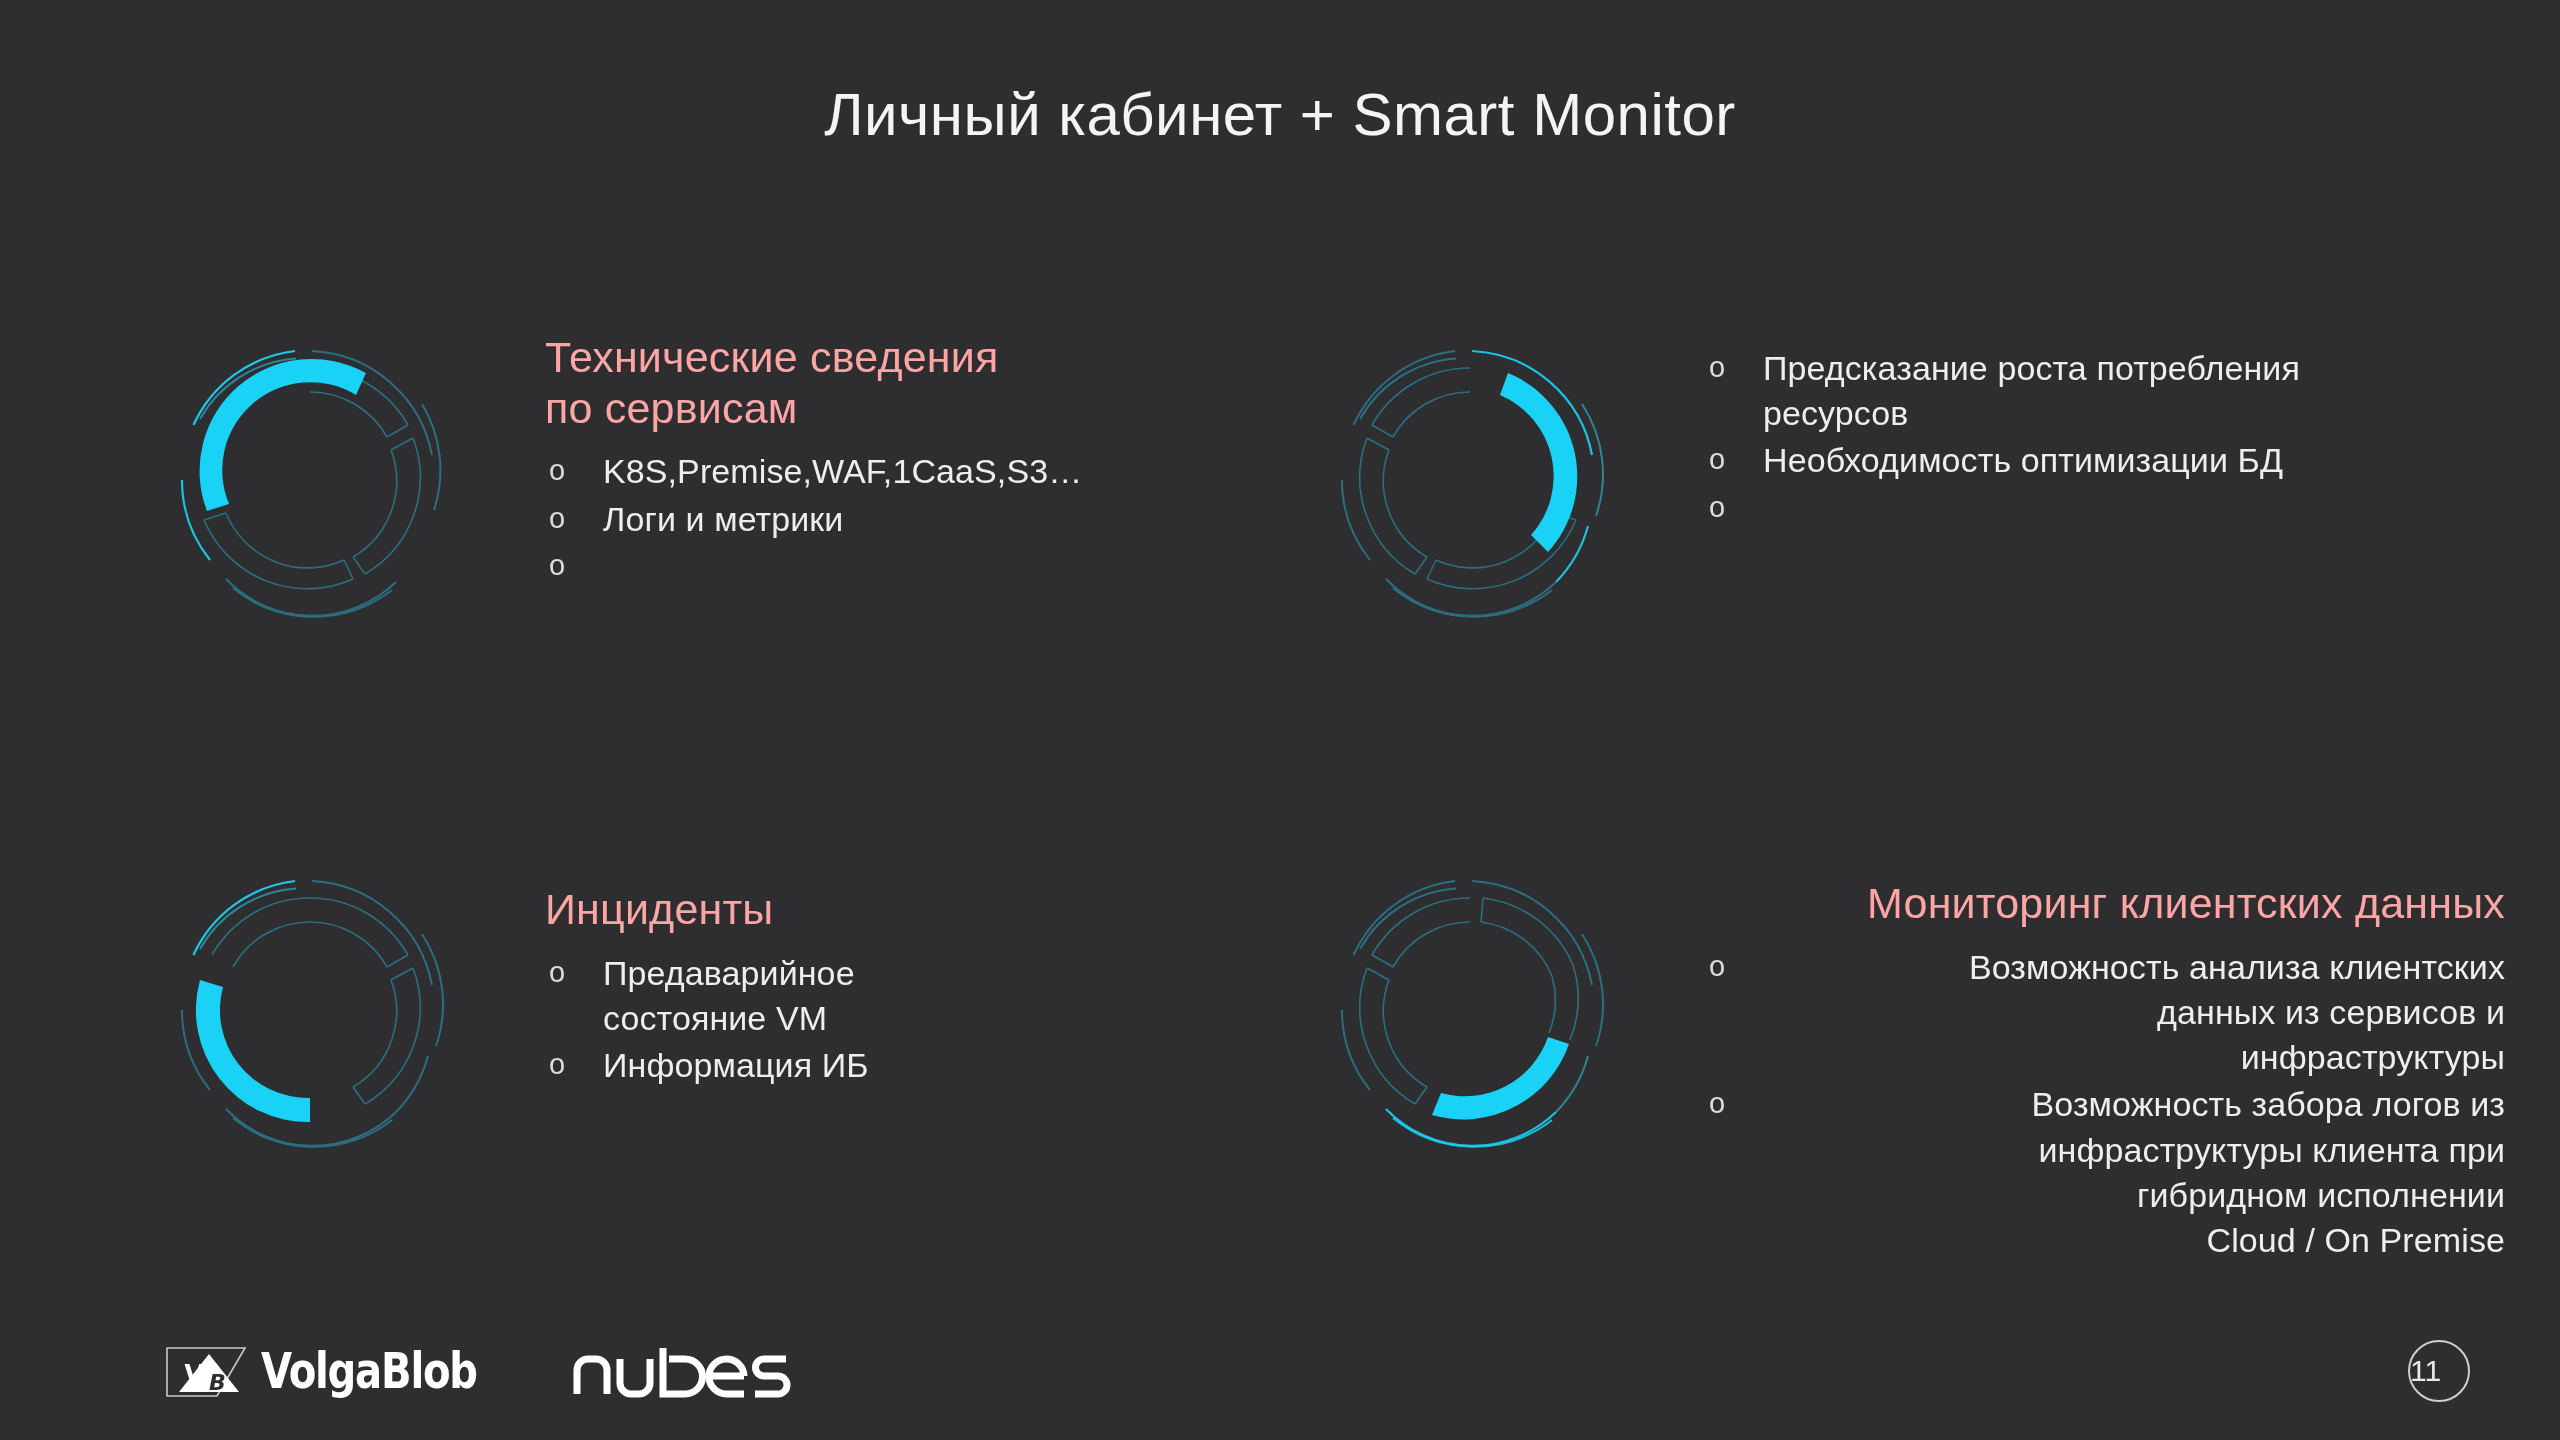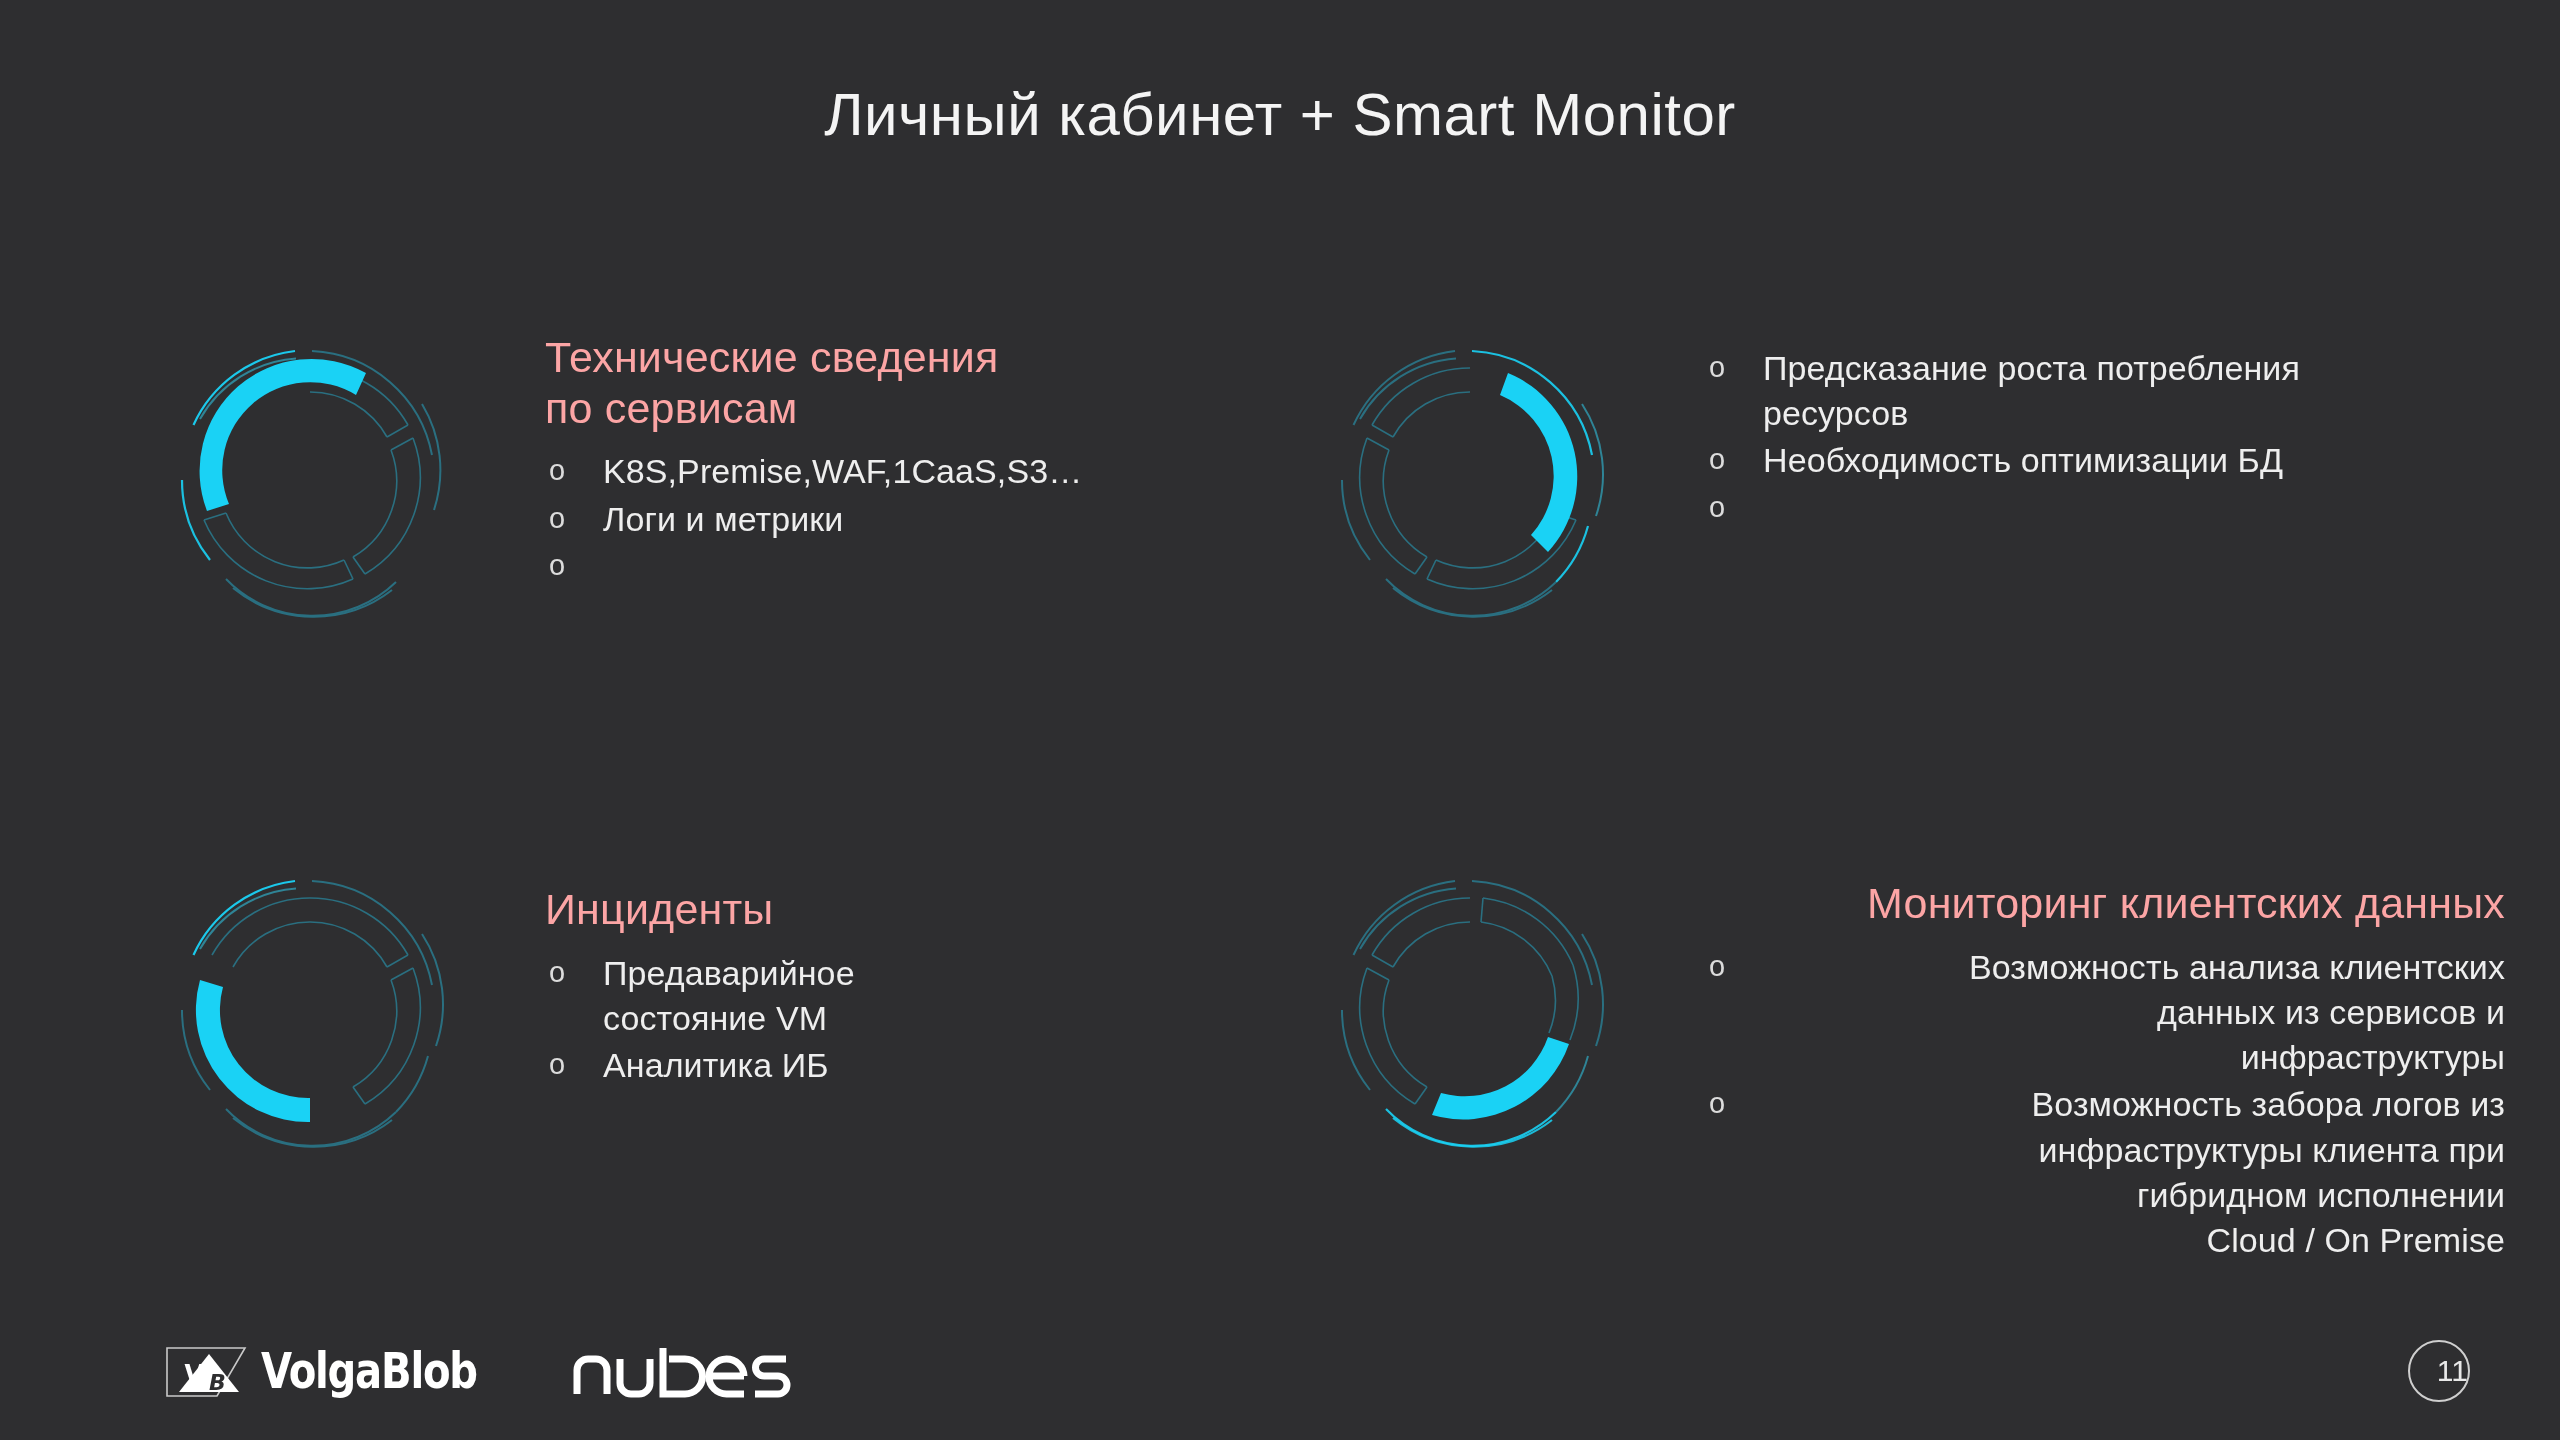--- a/index.html
+++ b/index.html
@@ -73,21 +73,21 @@
     letter-spacing:-1.5px;
     transform:scaleX(0.82);
     transform-origin:left center;
   }
   .logo-nubes{ width:220px; height:56px; }
 
   .page-badge{
     position:absolute; right:90px; bottom:38px;
     width:62px; height:62px; border-radius:50%;
     border:2px solid #cfcfcf;
-    display:flex; align-items:center; justify-content:flex-end;
+    display:flex; align-items:center; justify-content:flex-start;
     font-size:30px; color:#e8e8e8;
   }
 </style>
 </head>
 <body>
 
 <div class="slide">
 
   <div class="slide-title">Личный кабинет + Smart Monitor</div>
 
@@ -181,21 +181,21 @@
       <path d="M 150 38 A 112 112 0 0 0 52 95" fill="none" stroke="#2a6f80" stroke-width="1.6"></path>
       <path d="M 150 62 A 88 88 0 0 0 73 107" fill="none" stroke="#2a6f80" stroke-width="1.6"></path>
 
       <path d="M 40 120 A 112 112 0 0 0 150 262 L 150 238 A 88 88 0 0 1 63 127 Z" fill="#1ad2f5"></path>
     </svg>
     <div class="block-body">
       <div class="block-heading">Инциденты</div>
       <ul class="bullets">
         <li><span class="marker">o</span><span>Предаварийное
 состояние VM</span></li>
-        <li><span class="marker">o</span><span>Аналитика ИБ</span></li>
+        <li><span class="marker">o</span><span>Информация ИБ</span></li>
       </ul>
     </div>
   </div>
 
   <div class="block" id="block-clientdata">
     <svg class="block-ring" viewBox="0 0 300 300">
       <path d="M 33.5 95 A 128 128 0 0 1 135 21" fill="none" stroke="#2a6f80" stroke-width="2"></path>
       <path d="M 40 89 A 120 120 0 0 1 136 28.5" fill="none" stroke="#2a6f80" stroke-width="2"></path>
       <path d="M 152 21 A 128 128 0 0 1 272 125" fill="none" stroke="#2a6f80" stroke-width="2"></path>
       <path d="M 262 74 A 128 128 0 0 1 276 186" fill="none" stroke="#2a6f80" stroke-width="2"></path>

